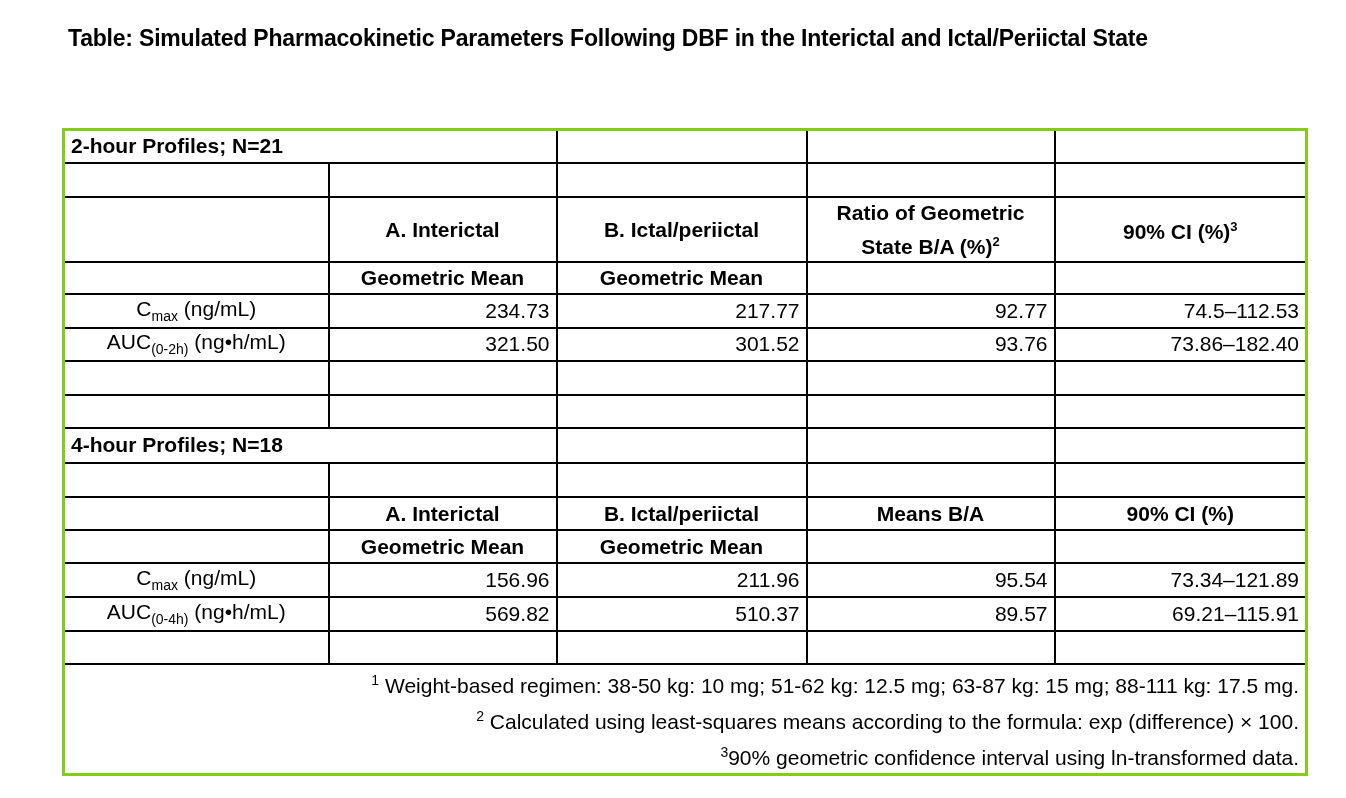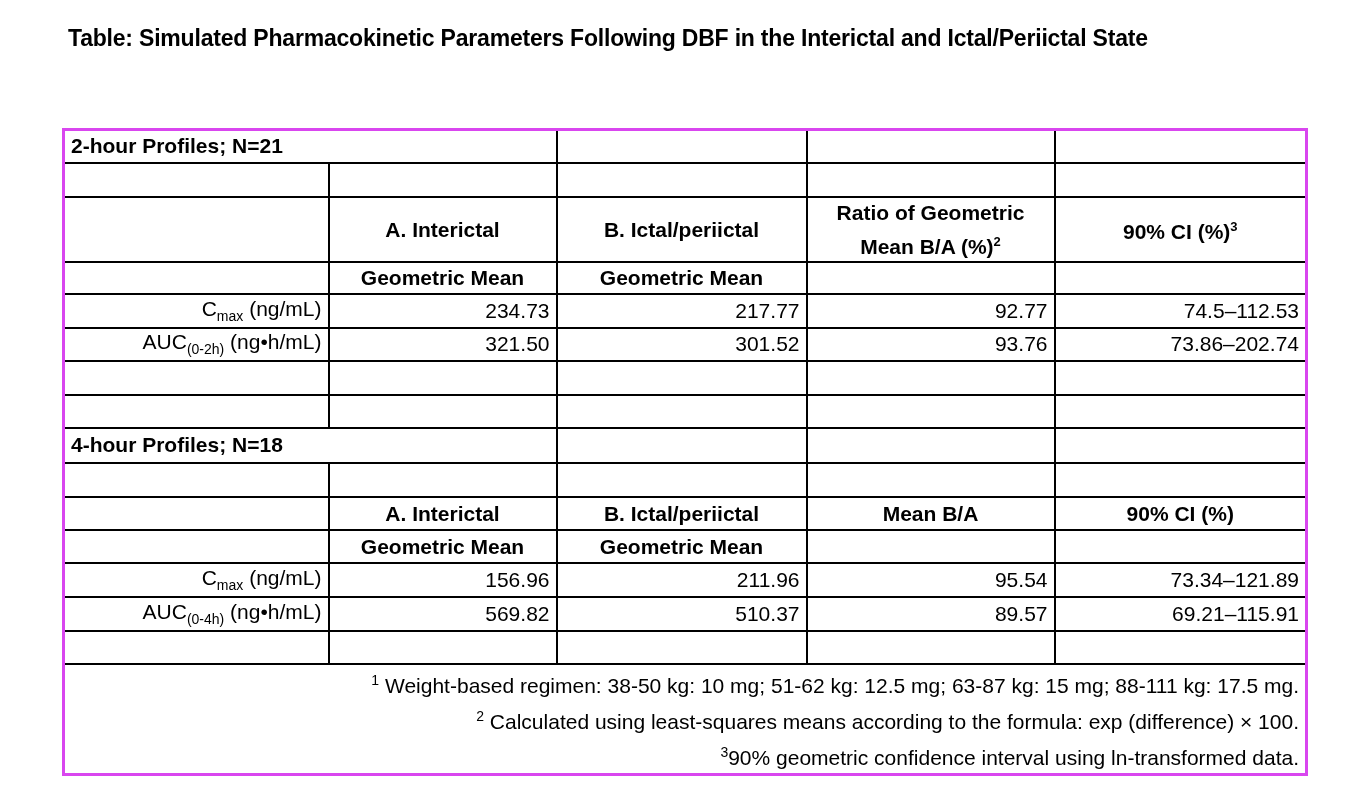--- a/index.html
+++ b/index.html
@@ -24,33 +24,33 @@
   }
   .title sup { font-size: 14px; font-weight: 700; }
 
   table.pk {
     position: absolute;
     left: 62px;
     top: 128px;
     width: 1243px;
     border-collapse: collapse;
     table-layout: fixed;
-    border: 3px solid #d946ef;
+    border: 3px solid #84cc16;
   }
   table.pk td {
     border: 2px solid #000;
     padding: 0 6px;
     font-size: 21px;
     vertical-align: middle;
     overflow: hidden;
   }
   td.sec   { font-weight: 700; text-align: left; padding-left: 8px; }
   td.hdr   { font-weight: 700; text-align: center; line-height: 29px; }
   td.val   { text-align: right; }
-  td.param { text-align: right; padding-left: 6px; }
+  td.param { text-align: center; padding-left: 6px; }
   td.param sub { font-size: 14px; }
   td.hdr sup   { font-size: 13px; }
   td.fnotes {
     vertical-align: top;
     padding: 5px 9px 0 9px;
   }
   .fn { font-size: 21px; line-height: 30px; text-align: right; }
   .fn sup { font-size: 14px; }
 </style>
 </head>
@@ -84,21 +84,21 @@
         <td></td>
         <td></td>
         <td></td>
         <td></td>
       </tr>
 
       <tr style="height:64px">
         <td></td>
         <td class="hdr">A. Interictal</td>
         <td class="hdr">B. Ictal/periictal</td>
-        <td class="hdr"><span>Ratio of Geometric Mean B/A (%)</span><sup>2</sup></td>
+        <td class="hdr"><span>Ratio of Geometric State B/A (%)</span><sup>2</sup></td>
         <td class="hdr"><span>90% CI (%)</span><sup>3</sup></td>
       </tr>
 
       <tr style="height:32px">
         <td></td>
         <td class="hdr">Geometric Mean</td>
         <td class="hdr">Geometric Mean</td>
         <td></td>
         <td></td>
       </tr>
@@ -109,21 +109,21 @@
         <td class="val">217.77</td>
         <td class="val">92.77</td>
         <td class="val">74.5–112.53</td>
       </tr>
 
       <tr style="height:33px">
         <td class="param"><span>AUC</span><sub>(0-2h)</sub><span> (ng•h/mL)</span></td>
         <td class="val">321.50</td>
         <td class="val">301.52</td>
         <td class="val">93.76</td>
-        <td class="val">73.86–202.74</td>
+        <td class="val">73.86–182.40</td>
       </tr>
 
       <tr style="height:34px">
         <td></td>
         <td></td>
         <td></td>
         <td></td>
         <td></td>
       </tr>
 
@@ -147,21 +147,21 @@
         <td></td>
         <td></td>
         <td></td>
         <td></td>
       </tr>
 
       <tr style="height:33px">
         <td></td>
         <td class="hdr">A. Interictal</td>
         <td class="hdr">B. Ictal/periictal</td>
-        <td class="hdr">Mean B/A</td>
+        <td class="hdr">Means B/A</td>
         <td class="hdr">90% CI (%)</td>
       </tr>
 
       <tr style="height:33px">
         <td></td>
         <td class="hdr">Geometric Mean</td>
         <td class="hdr">Geometric Mean</td>
         <td></td>
         <td></td>
       </tr>

